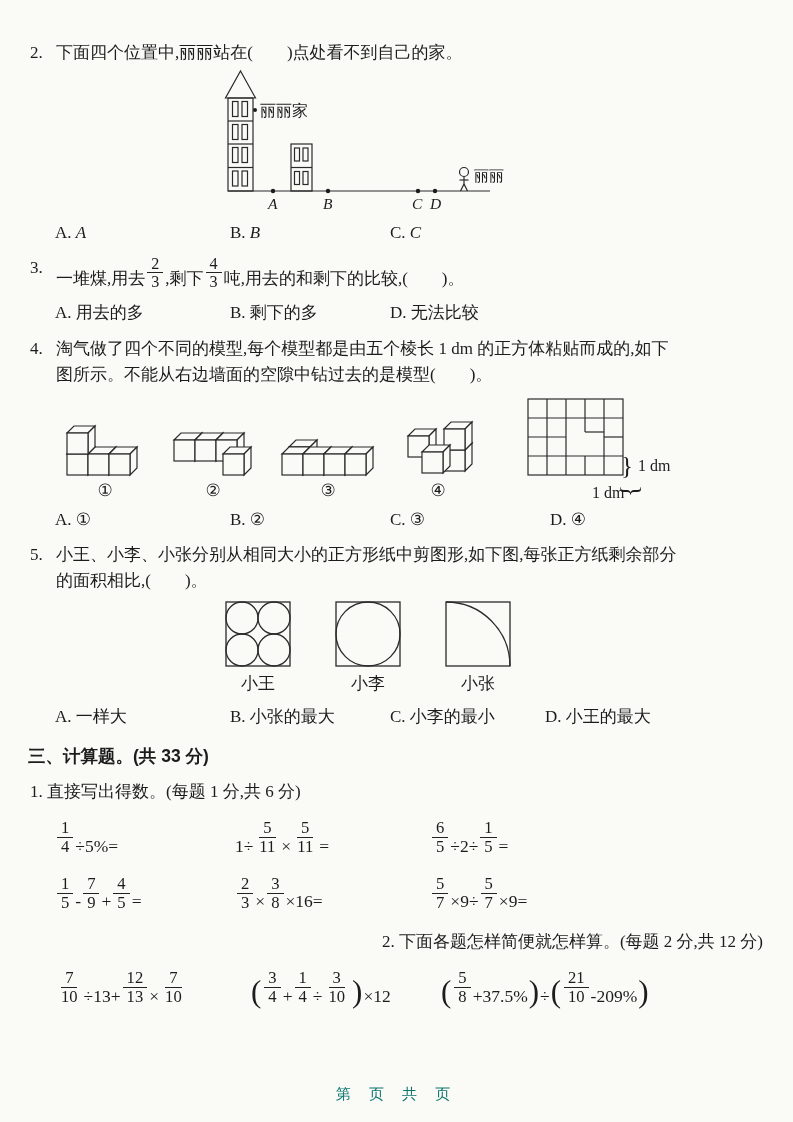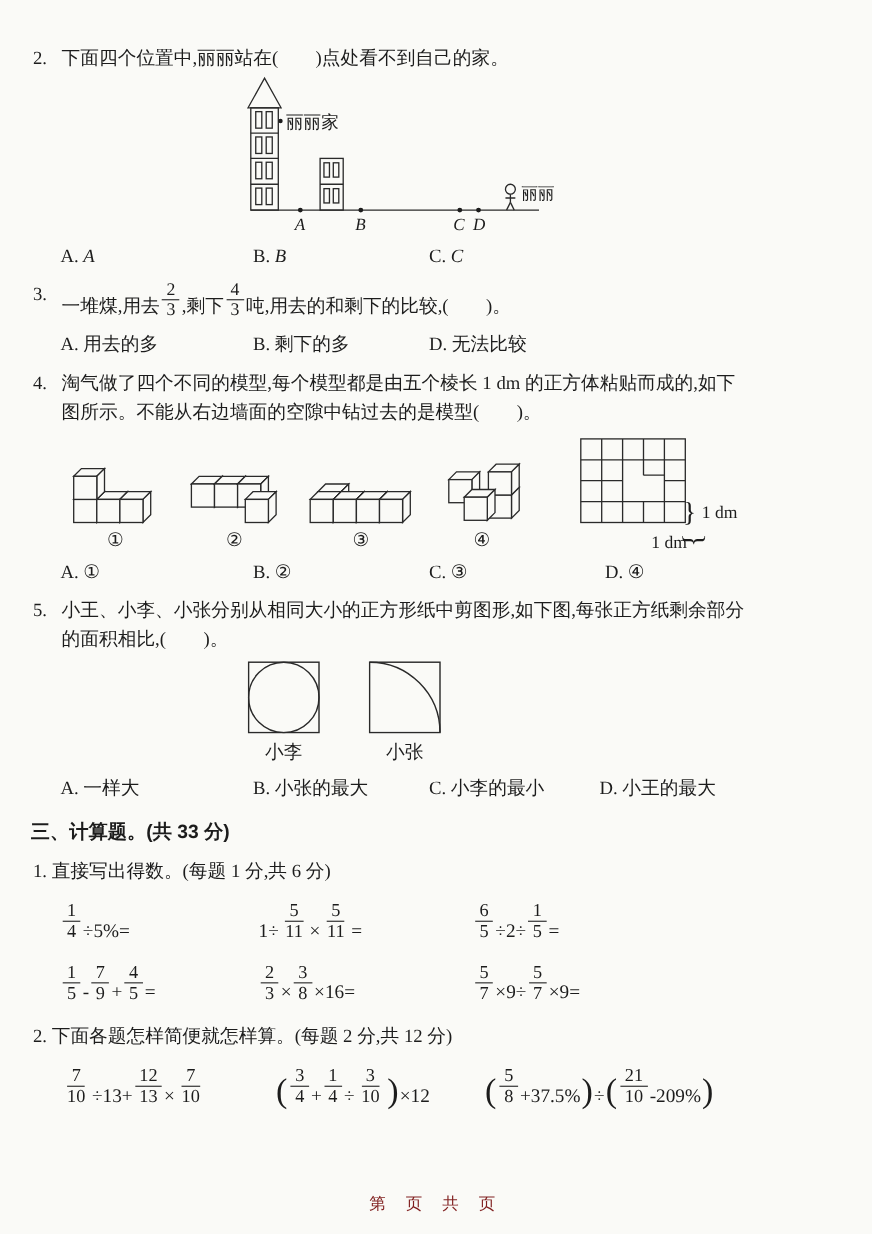--- a/index.html
+++ b/index.html
@@ -31,21 +31,21 @@
   .sub-head{font-size:17px;margin:12px 0 0 0;}
   .fig-scene{margin:2px 0 0 168px;display:block;}
   .models-row{display:flex;align-items:flex-end;margin:10px 0 0 34px;gap:0;}
   .model{display:flex;flex-direction:column;align-items:center;margin-right:26px;}
   .model-label{font-size:17px;margin-top:3px;}
   .wall-wrap{margin-left:26px;}
   .squares-row{display:flex;align-items:flex-end;margin:8px 0 0 195px;}
   .sq-fig{display:flex;flex-direction:column;align-items:center;margin-right:44px;}
   .sq-label{font-size:17px;margin-top:5px;}
   .footer{position:absolute;bottom:18px;left:0;width:100%;text-align:center;
-        font-size:15px;letter-spacing:7px;color:#7f1d1d;
+        font-size:15px;letter-spacing:7px;color:#0f766e;
         font-family:"Liberation Sans","DejaVu Sans",sans-serif;}
   svg{display:block;}
   svg text{font-family:"Liberation Serif","DejaVu Serif",serif;}
 </style>
 </head>
 <body>
 
 <div class="content">
 
   <div class="qline">
@@ -280,20 +280,32 @@
       <span>小王、小李、小张分别从相同大小的正方形纸中剪图形,如下图,每张正方纸剩余部分</span><br>
       <span>的面积相比,(　　)。</span>
     </span>
   </div>
 
   <div class="squares-row">
     <div class="sq-fig">
       <svg width="66" height="66" viewBox="0 0 66 66">
         <g stroke="#2a2a2a" stroke-width="1.3" fill="none">
           <rect x="1" y="1" width="64" height="64"></rect>
+          <circle cx="17" cy="17" r="16"></circle>
+            <circle cx="49" cy="17" r="16"></circle>
+          <circle cx="17" cy="49" r="16"></circle>
+            <circle cx="49" cy="49" r="16"></circle>
+        </g>
+      </svg>
+      <span class="sq-label">小王</span>
+    </div>
+    <div class="sq-fig">
+      <svg width="66" height="66" viewBox="0 0 66 66">
+        <g stroke="#2a2a2a" stroke-width="1.3" fill="none">
+          <rect x="1" y="1" width="64" height="64"></rect>
           <circle cx="33" cy="33" r="32"></circle>
         </g>
       </svg>
       <span class="sq-label">小李</span>
     </div>
     <div class="sq-fig">
       <svg width="66" height="66" viewBox="0 0 66 66">
         <g stroke="#2a2a2a" stroke-width="1.3" fill="none">
           <rect x="1" y="1" width="64" height="64"></rect>
           <path d="M 1,1 A 64,64 0 0 1 65,65"></path>
@@ -385,21 +397,21 @@
         </span>
         <span class="tok">×9÷</span>
         <span class="frac">
           <span class="num">5</span>
           <span class="den">7</span>
         </span>
         <span class="tok">×9=</span>
       </span>
   </div>
 
-  <div class="sub-head" style="margin-top:2px;">2. 下面各题怎样简便就怎样算。(每题 2 分,共 12 分)</div>
+  <div class="sub-head" style="margin-top:2px;text-align:right;">2. 下面各题怎样简便就怎样算。(每题 2 分,共 12 分)</div>
 
   <div class="exprrow2">
     <span class="expr">
         <span class="frac">
           <span class="num">7</span>
           <span class="den">10</span>
         </span>
         <span class="tok">÷13+</span>
         <span class="frac">
           <span class="num">12</span>

